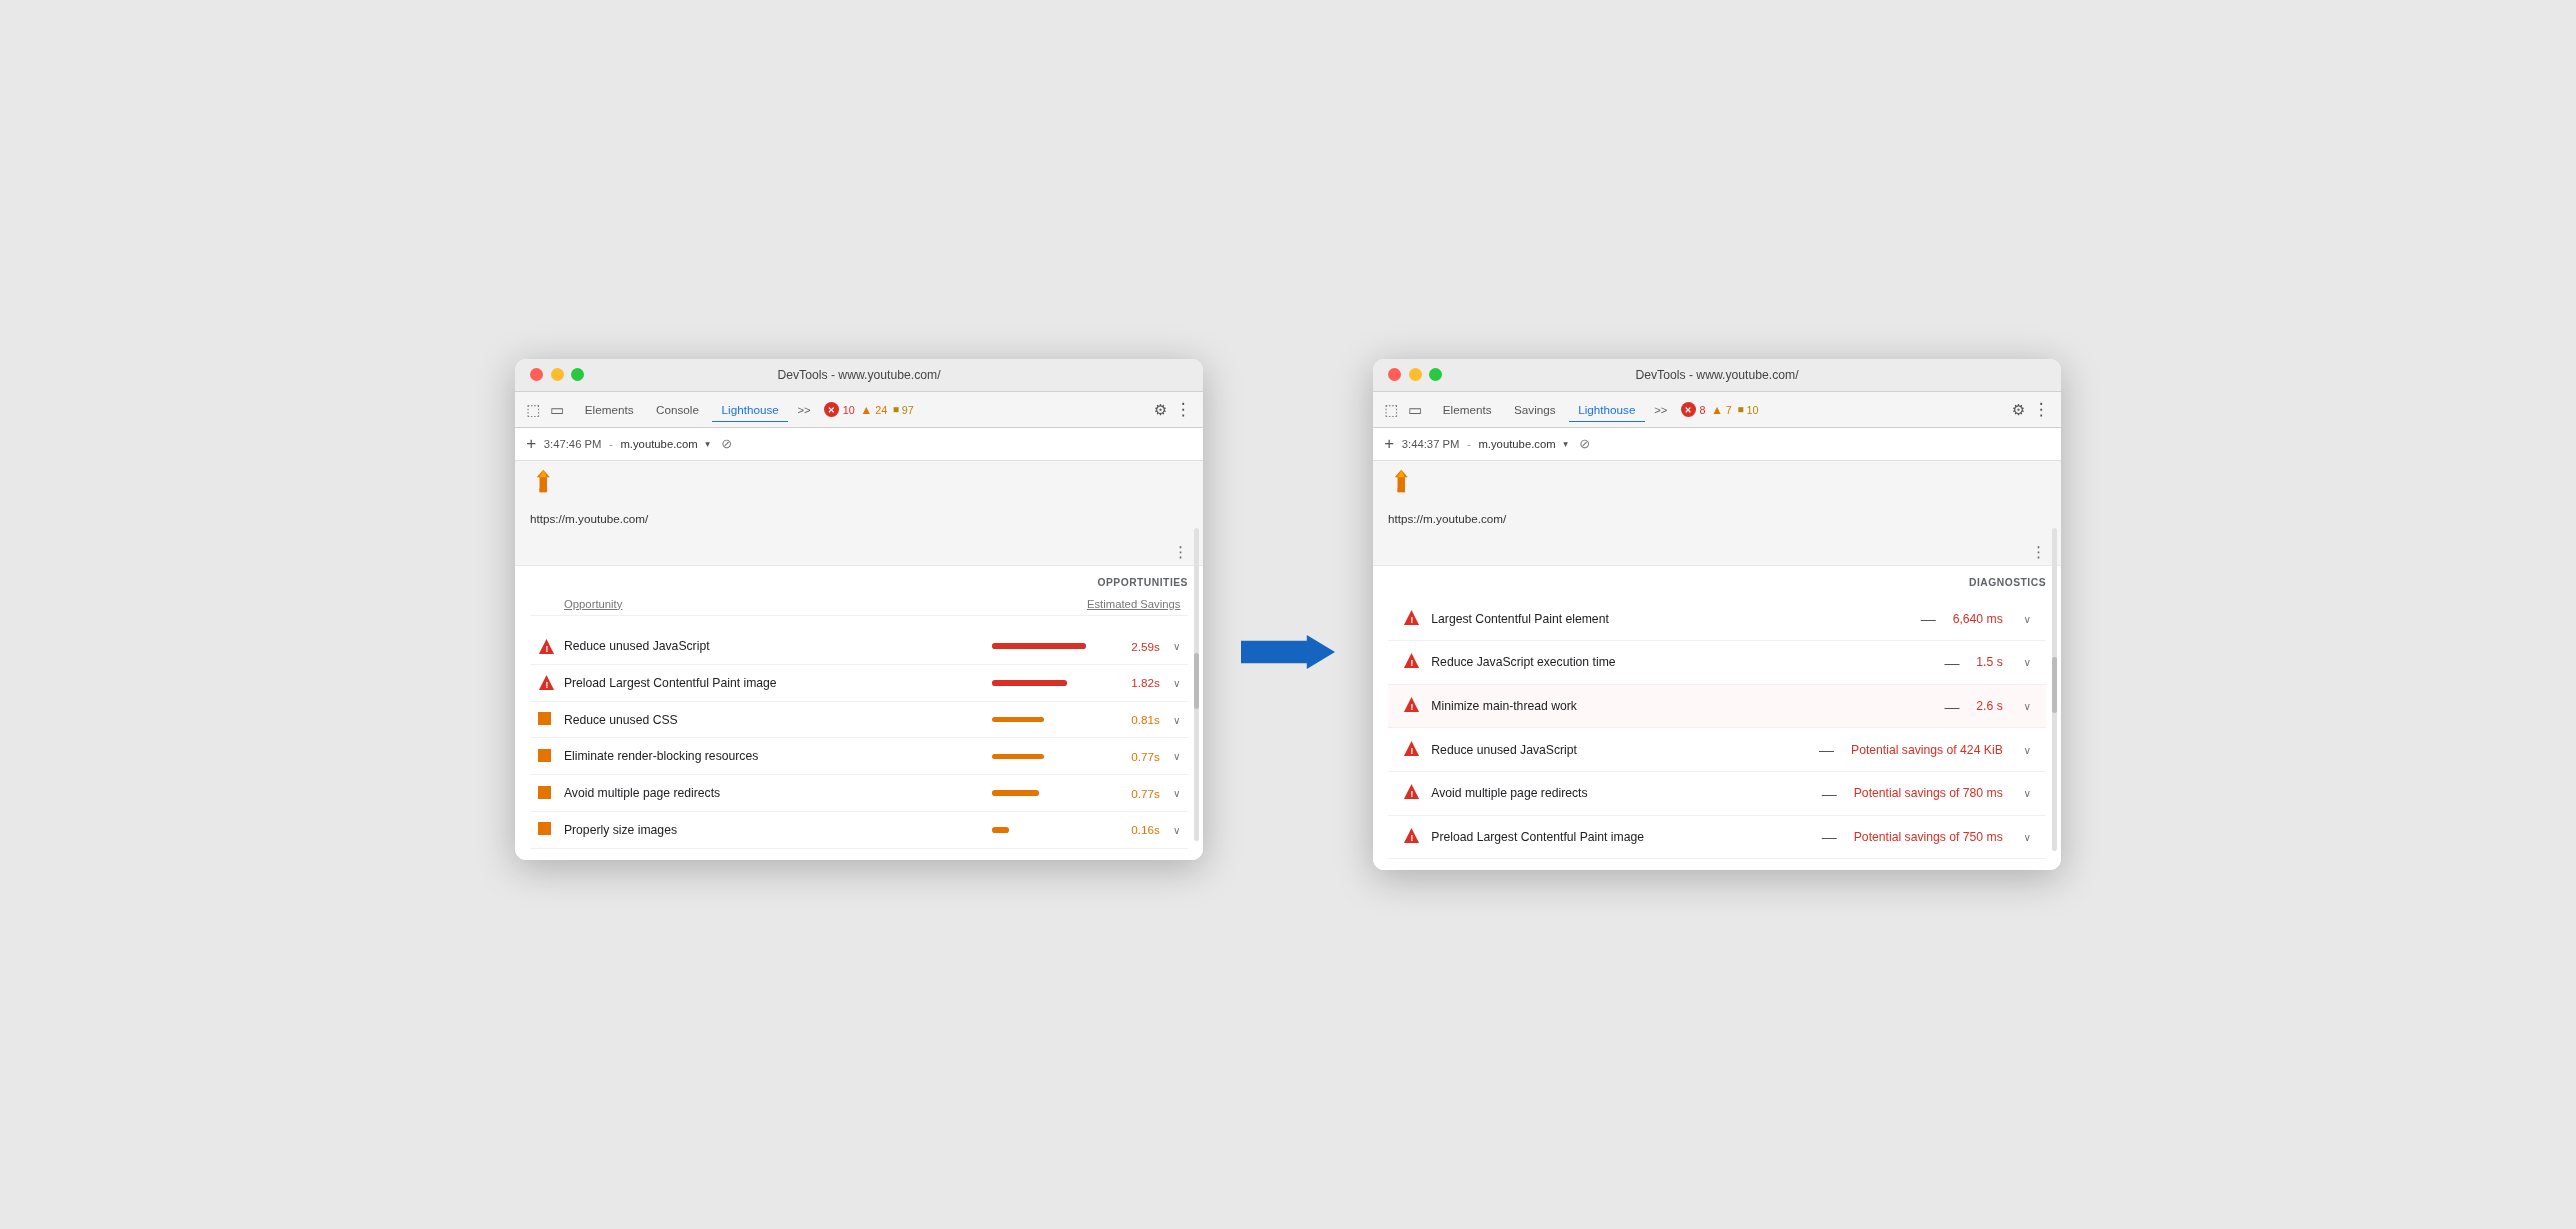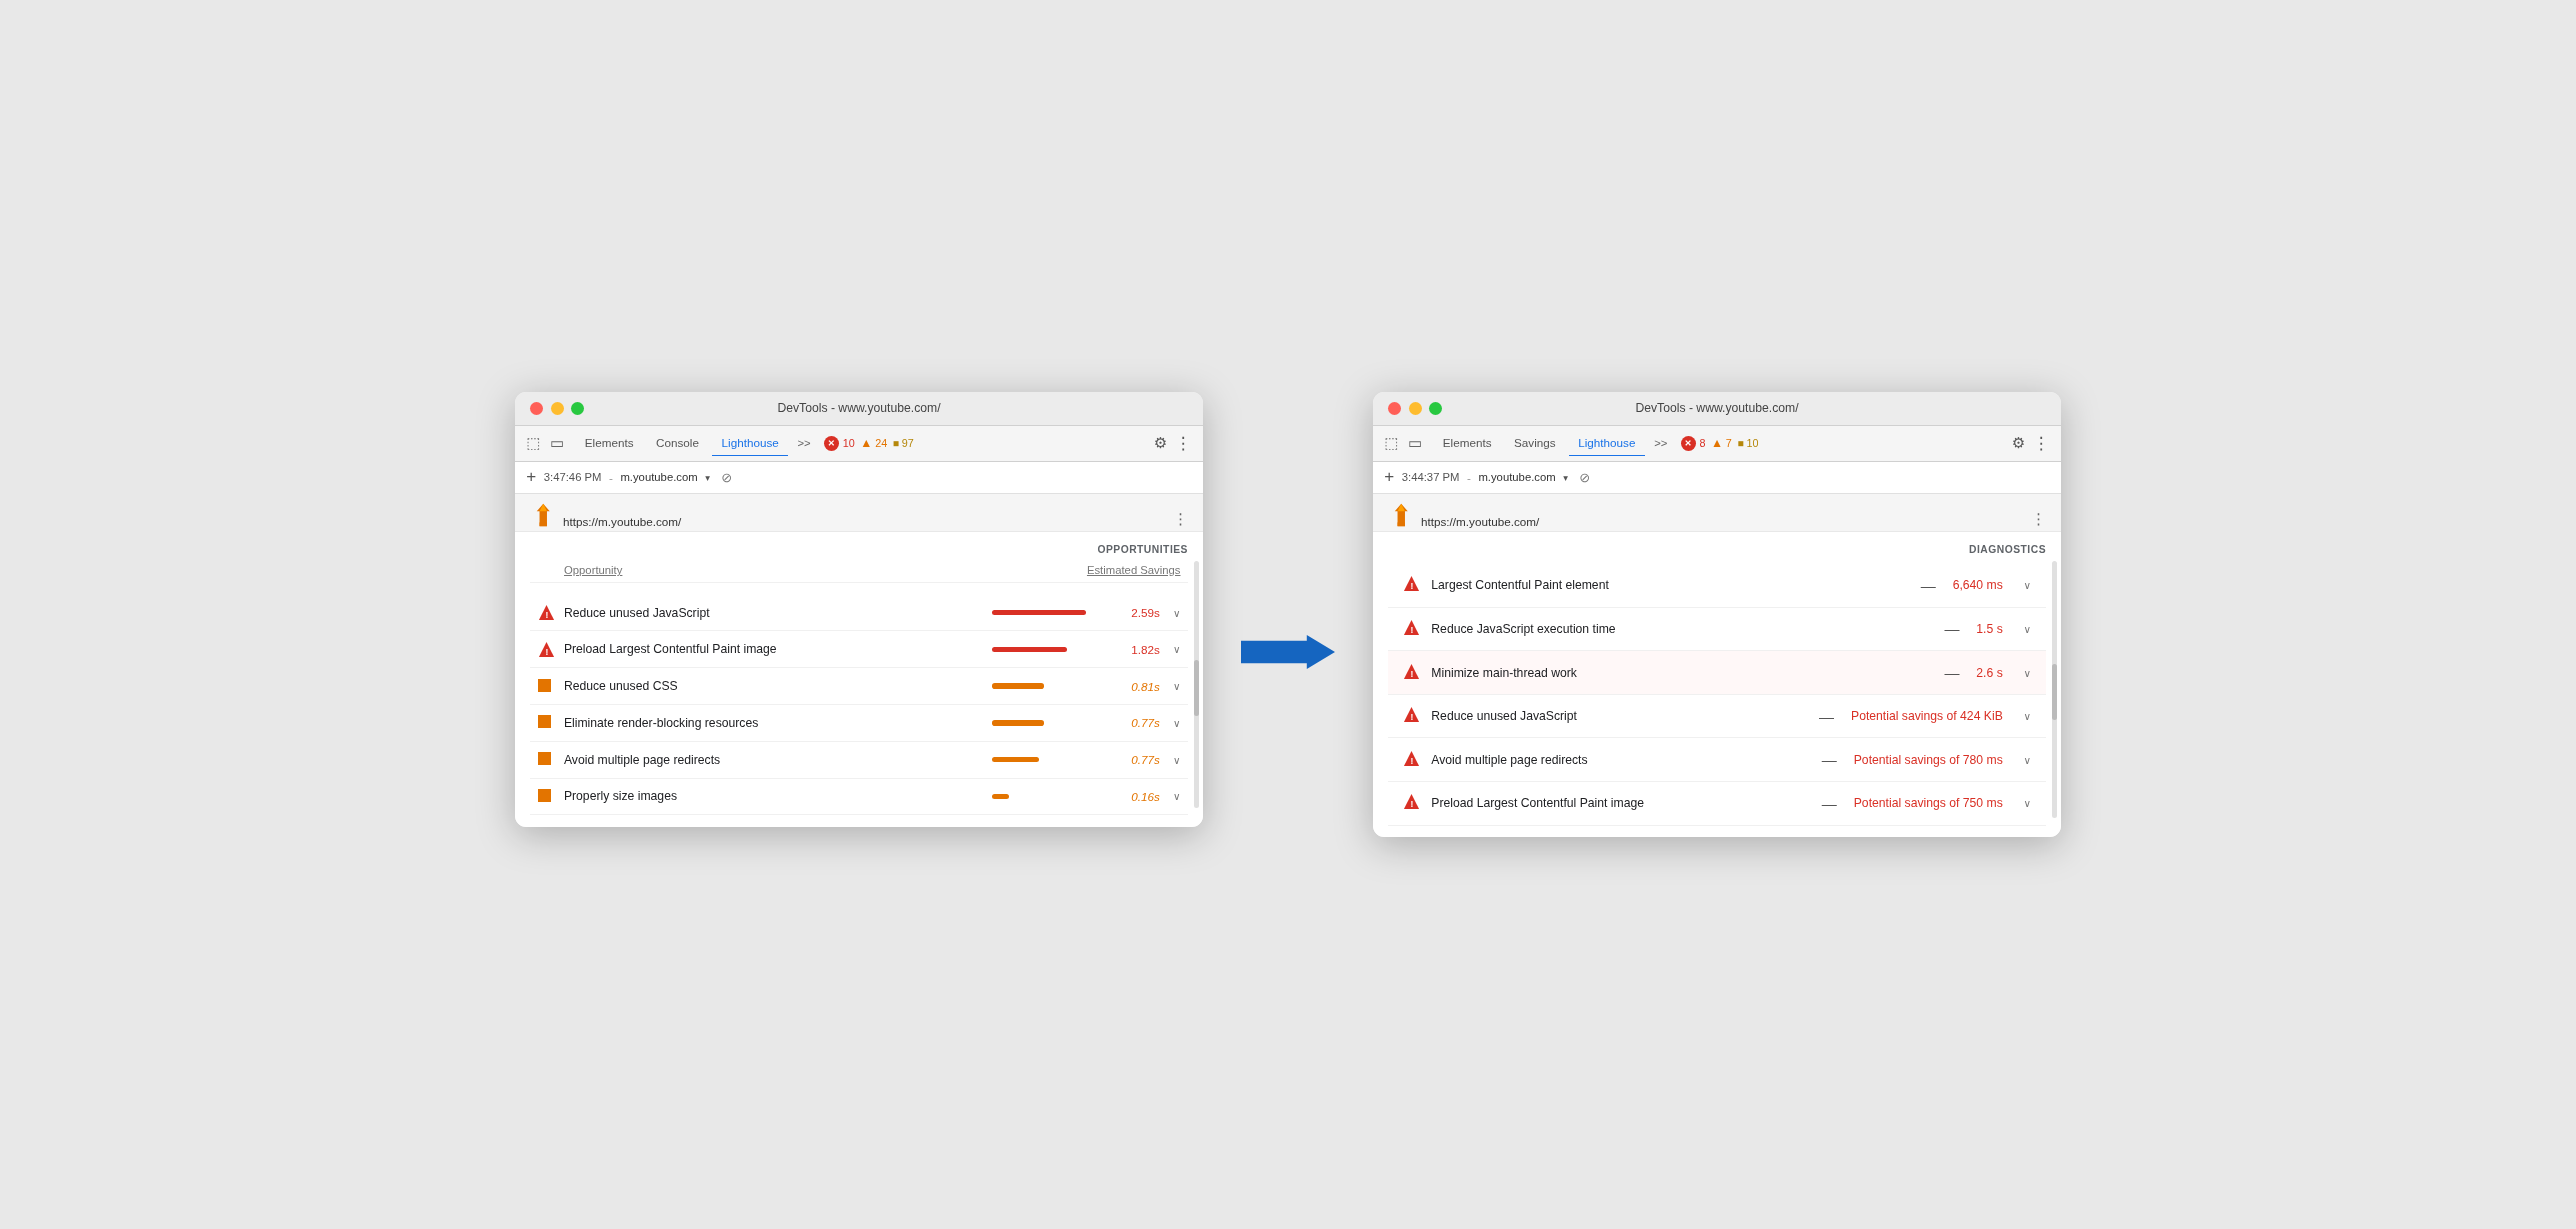--- a/index.html
+++ b/index.html
@@ -127,23 +127,24 @@
       gap: 7.5px;
       font-size: 11.7px;
       color: #333;
     }
     .addr-plus { font-size: 17px; color: #555; cursor: pointer; }
 
     
     .section-header {
       padding: 7.5px 15px 3.8px 15px;
       display: flex;
-      align-items: flex-end;
-      gap: 7px;
+      align-items: flex-start;
+      gap: 18px;
       border-bottom: 0.9px solid #e8e8e8;
+      flex-direction: column;
     }
     .lh-icon {
       width: 26px;
       height: 26px;
       display: flex;
       align-items: center;
       justify-content: center;
     }
     .lighthouse-url {
       font-size: 11.7px;
@@ -205,21 +206,21 @@
       border-radius: 2.8px;
     }
     .opp-bar-red { background: #d93025; }
     .opp-bar-orange { background: #e37400; }
     .opp-savings {
       font-size: 11.7px;
       color: #d93025;
       min-width: 36px;
       text-align: right;
     }
-    .opp-savings-orange { color: #e37400; font-style: italic; }
+    .opp-savings-orange { color: #e37400; }
     .opp-expand {
       color: #777;
       font-size: 10.3px;
       cursor: pointer;
       margin-left: 3.8px;
     }
 
     
     .scroll-track {
       position: absolute;

